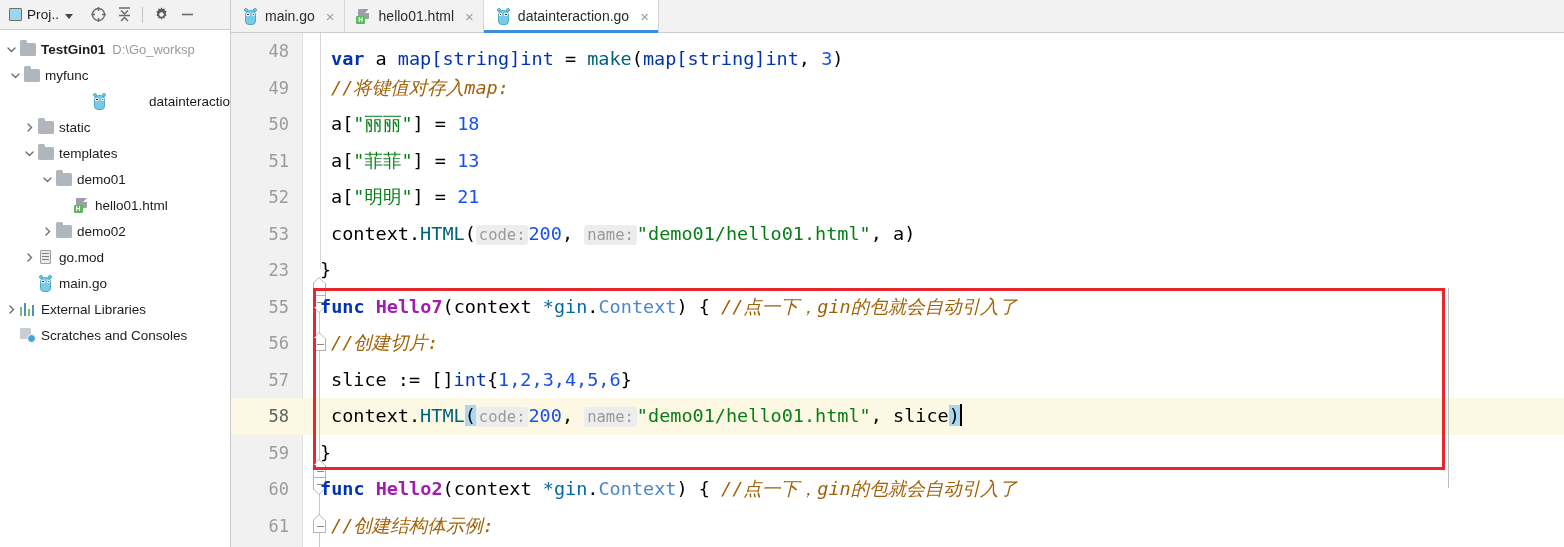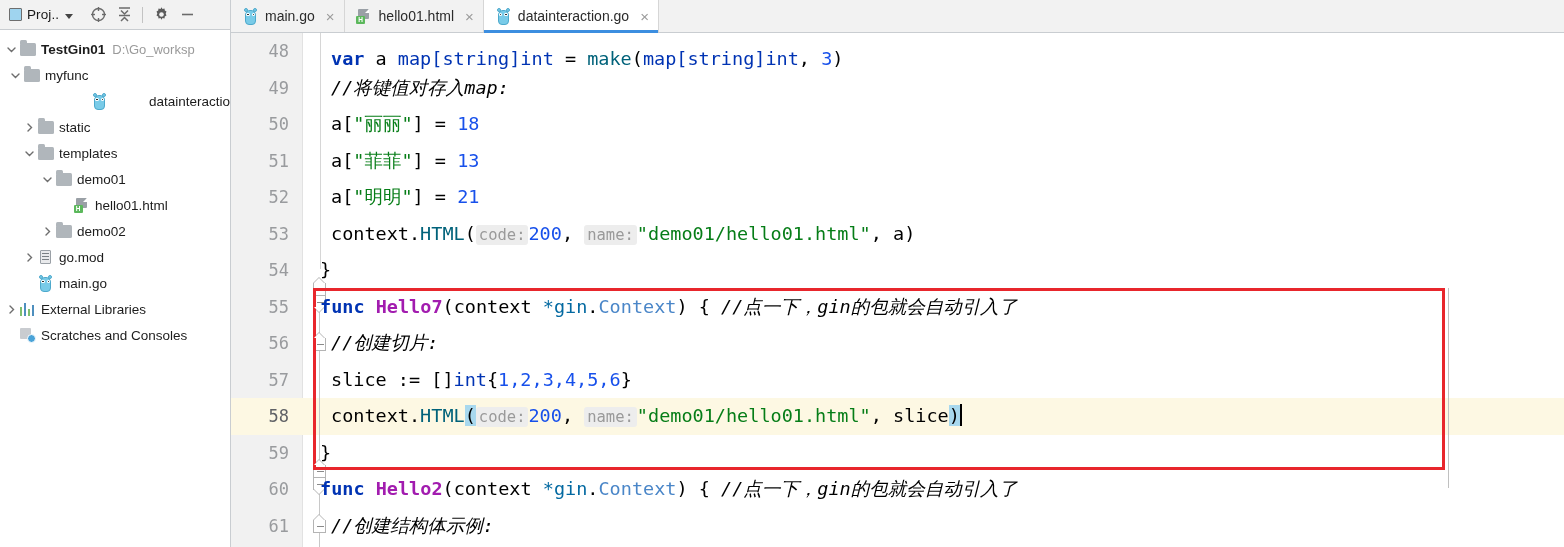--- a/index.html
+++ b/index.html
@@ -152,21 +152,21 @@
   }
   .foldline{position:absolute;left:88px;width:1px;background:#c8c8c8;}
 
   
   .kw{color:#0033b3;font-weight:bold;}
   .typ{color:#0033b3;}
   .fn{color:#00627a;}
   .fn2{color:#00627a;}
   .num{color:#1750eb;}
   .str{color:#067d17;}
-  .cm{color:#000000;font-style:italic;}
+  .cm{color:#a16207;font-style:italic;}
   .pl{color:#000;}
   .recv{color:#0369a1;}
   .clsname{color:#a21caf;font-weight:bold;}
   .ctx{color:#4a86c8;}
   .hint{
     color:#9a9a9a;background:#ededed;border-radius:3px;
     padding:1px 3px;font-size:15.5px;
   }
   .brace-hl{background:#a8d8ee;}
   .caret{
@@ -444,21 +444,21 @@
         <div class="box"></div>
       </div>
 
     <div id="lnums">
         <div class="lnum" style="top: 0px;">48</div>
         <div class="lnum" style="top: 36.5px;">49</div>
         <div class="lnum" style="top: 73px;">50</div>
         <div class="lnum" style="top: 109.5px;">51</div>
         <div class="lnum" style="top: 146px;">52</div>
         <div class="lnum" style="top: 182.5px;">53</div>
-        <div class="lnum" style="top: 219px;">54</div>
+        <div class="lnum" style="top: 219px;">23</div>
         <div class="lnum" style="top: 255.5px;">55</div>
         <div class="lnum" style="top: 292px;">56</div>
         <div class="lnum" style="top: 328.5px;">57</div>
         <div class="lnum cur" style="top: 365px;">58</div>
         <div class="lnum" style="top: 401.5px;">59</div>
         <div class="lnum" style="top: 438px;">60</div>
         <div class="lnum" style="top: 474.5px;">61</div>
       </div>
 
     <div class="code" style="top:0px;margin-top:8px;"><span class="kw">var</span><span class="pl"> a </span><span class="typ">map[string]int</span><span class="pl"> = </span><span class="fn">make</span><span class="pl">(</span><span class="typ">map[string]int</span><span class="pl">, </span><span class="num">3</span><span class="pl">)</span></div>

